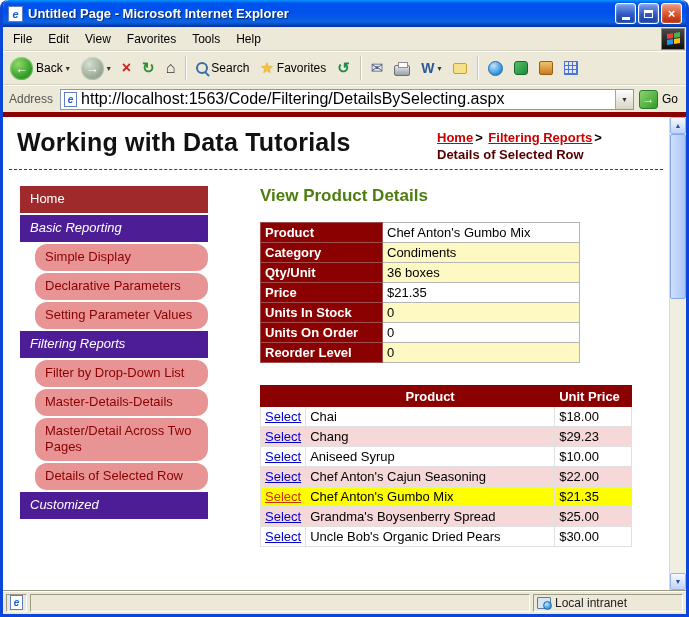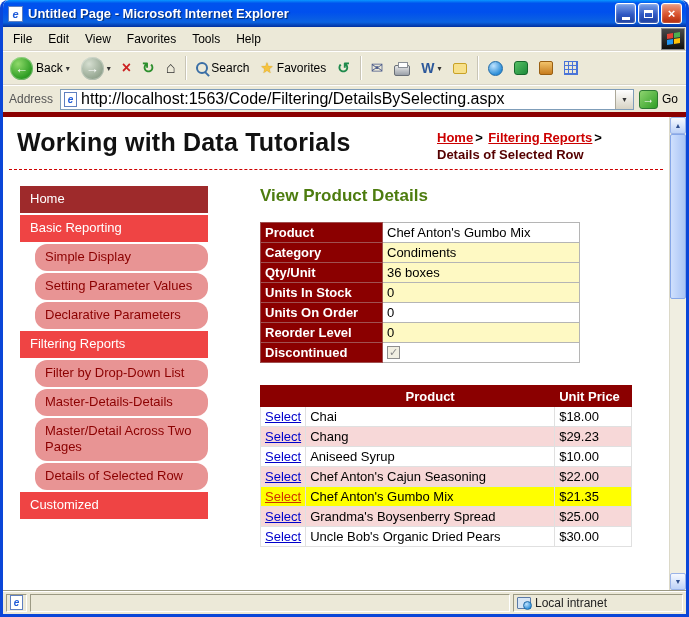--- a/index.html
+++ b/index.html
@@ -145,21 +145,21 @@
   .crumb-sep{ color:#000; padding:0 2px; }
   .crumb-current{ color:#550000; }
   .dashed-rule{ margin:12px 6px 0 6px; border-bottom:1px dashed #cc0000; height:0; }
 
   .body-row{ display:flex; margin-top:16px; }
 
   
   .sidenav{ margin-left:17px; width:188px; flex:0 0 188px; font-size:13px; line-height:16px; }
   .nav-item{ padding:5px 8px 6px 10px; margin-bottom:2px; cursor:pointer; }
   .nav-item.top{ background:#9e2a2b; color:#fff; }
-  .nav-item.section{ background:#ef4444; color:#fff; }
+  .nav-item.section{ background:#4c1d95; color:#fff;font-style:italic; }
   .nav-item.sub{ background:#e89494; color:#8b0000; margin-left:15px;border-radius:12px; }
 
   
   .main{ margin-left:52px; flex:1; min-width:0; }
   .main-heading{ font-size:17px; font-weight:bold; color:#4d7c0f; margin-bottom:16px; }
 
   table{ border-collapse:collapse; font-size:13px; }
   .details-table{ width:320px; border:1px solid #8a8a8a; }
   .details-table td{ height:20px; padding:1px 4px; border:1px solid #b5b5b5; }
   .details-table td.dlbl{
@@ -205,21 +205,21 @@
   }
 
   
   .statusbar{
     height:24px; flex:0 0 24px; background:#ece9d8;
     border-top:1px solid #9c9a84; box-shadow:inset 0 1px 0 #fff;
     display:flex; align-items:center; gap:3px; padding:2px 3px; font-size:12px; color:#222;
   }
   .sunken{ border:1px solid; border-color:#9c9a84 #fff #fff #9c9a84; height:18px; display:flex; align-items:center; padding:0 3px; gap:4px; }
   .status-main{ flex:1; }
-  .status-zone{ width:170px; }
+  .status-zone{ width:150px; }
   .zone-icon{
     width:14px; height:12px; background:#d7e6f5; border:1px solid #5b7aa6; border-radius:1px;
     position:relative;
   }
   .zone-icon::after{
     content:""; position:absolute; width:7px; height:7px; border-radius:50%;
     background:radial-gradient(circle at 35% 30%, #bfe3ff, #2e8fd8 75%);
     right:-2px; bottom:-2px; border:1px solid #1f6aa8;
   }
 </style>
@@ -356,22 +356,22 @@
       </div>
 
       <div class="dashed-rule"></div>
 
       <div class="body-row">
 
         <nav class="sidenav">
           <div class="nav-item top">Home</div>
           <div class="nav-item section">Basic Reporting</div>
           <div class="nav-item sub">Simple Display</div>
+          <div class="nav-item sub">Declarative Parameters</div>
           <div class="nav-item sub">Setting Parameter Values</div>
-          <div class="nav-item sub">Declarative Parameters</div>
           <div class="nav-item section">Filtering Reports</div>
           <div class="nav-item sub">Filter by Drop-Down List</div>
           <div class="nav-item sub">Master-Details-Details</div>
           <div class="nav-item sub">Master/Detail Across Two Pages</div>
           <div class="nav-item sub">Details of Selected Row</div>
           <div class="nav-item section">Customized</div>
         </nav>
 
         <div class="main">
           <div class="main-heading">View Product Details</div>
@@ -383,39 +383,35 @@
               <td class="dval">Chef Anton's Gumbo Mix</td>
             </tr>
             <tr class="alt">
               <td class="dlbl">Category</td>
               <td class="dval">Condiments</td>
             </tr>
             <tr class="alt">
               <td class="dlbl">Qty/Unit</td>
               <td class="dval">36 boxes</td>
             </tr>
+            <tr>
+              <td class="dlbl">Price</td>
+              <td class="dval">$21.35</td>
+            </tr>
             <tr class="alt">
               <td class="dlbl">Units In Stock</td>
               <td class="dval">0</td>
             </tr>
             <tr>
               <td class="dlbl">Units On Order</td>
               <td class="dval">0</td>
             </tr>
             <tr class="alt">
               <td class="dlbl">Reorder Level</td>
               <td class="dval">0</td>
-            </tr>
-            <tr>
-              <td class="dlbl">Discontinued</td>
-              <td class="dval">
-                <span class="checkbox">
-                      <span>✓</span>
-                    </span>
-              </td>
             </tr>
           </tbody>
             </table>
 
           <table class="gridview">
             <colgroup>
                 <col class="c-sel">
                 <col class="c-name">
                 <col class="c-price">
               </colgroup>

